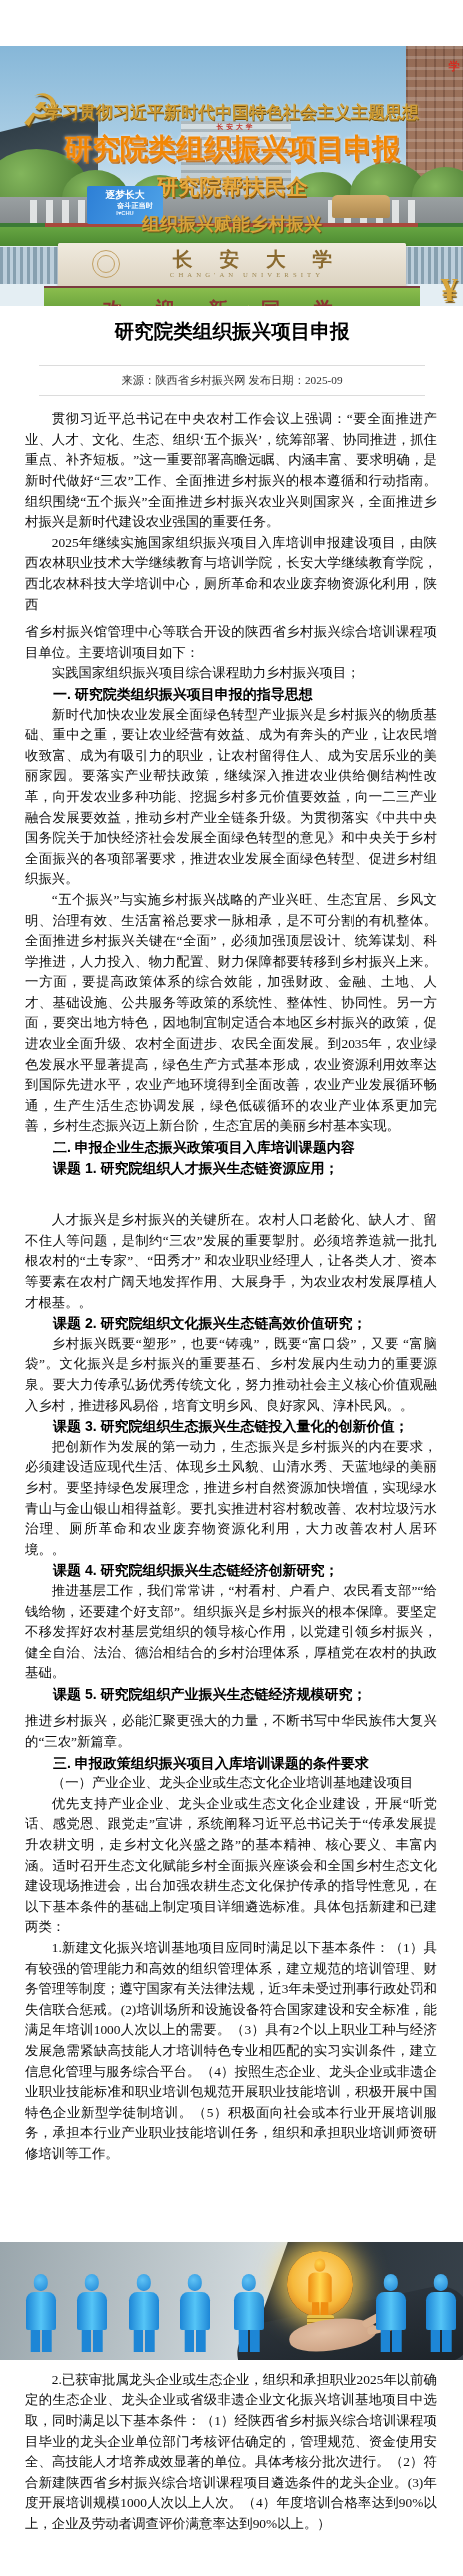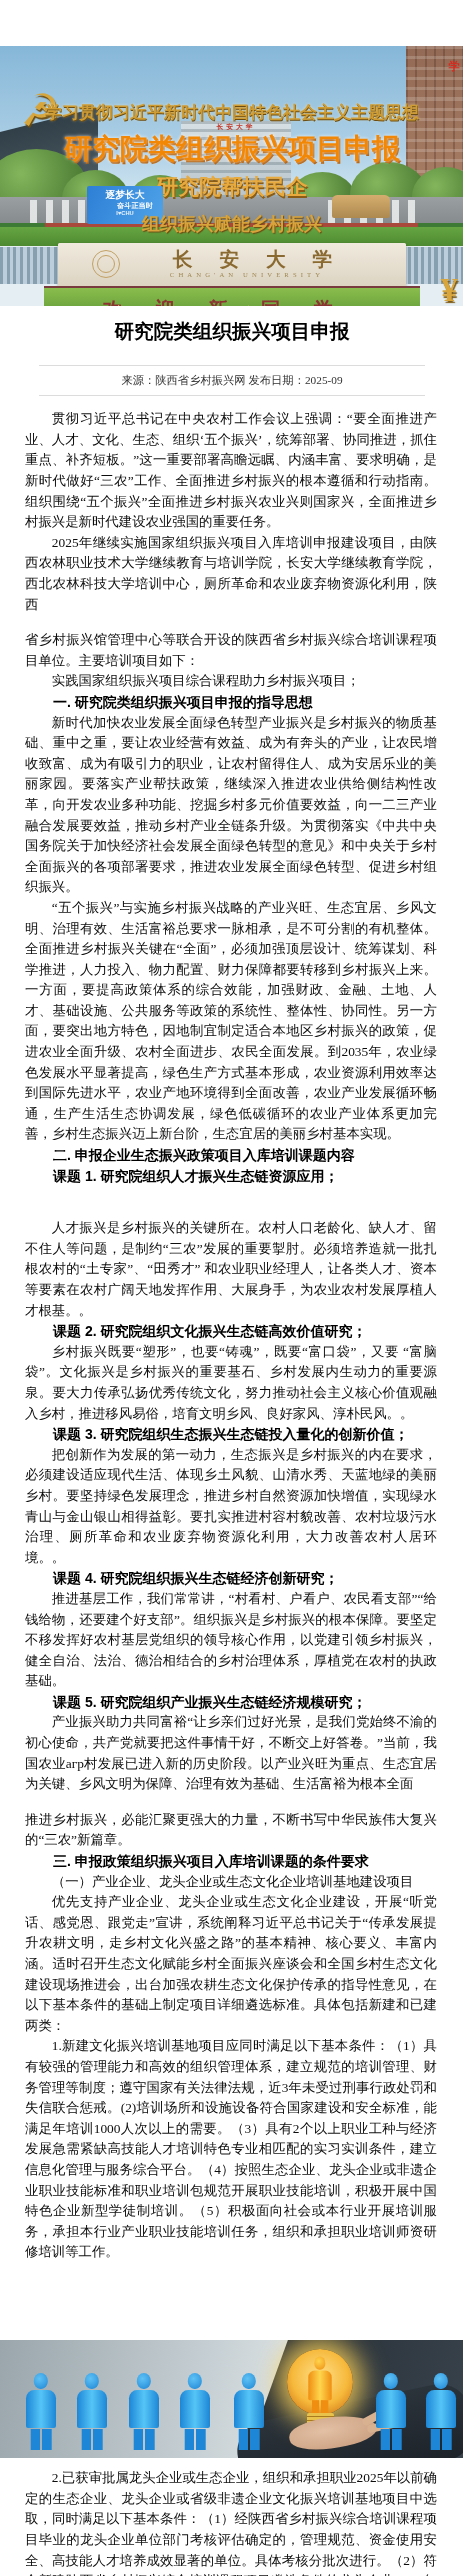--- a/index.html
+++ b/index.html
@@ -50,21 +50,21 @@
   
   .title{margin:13.4px 31px 0;text-align:center;font:700 19.6px/24px "Liberation Sans",sans-serif;color:#000;}
   .rule{border:0;border-top:0.5px solid #dcdcdc;margin:0 39px;}
   .rule.r1{margin-top:21.6px;}
   .meta{margin:0 39px;padding:6.7px 0;text-align:center;font:400 11.3px/15.5px "Liberation Serif",serif;color:#333;}
   .body-sec{padding:0 27px 0 25px;}
   .body-sec.first{margin-top:13.4px;}
   .blk{margin:0;text-indent:2em;font:400 13.4px/20.6px "Liberation Serif",serif;color:#0d0d0d;text-align:justify;}
   .blk.h2,.blk.h3{font:700 14px/20.6px "Liberation Sans",sans-serif;text-align:left;color:#000;}
   .blk.pc{text-indent:0;}
-  .gap-sm{margin-top:15px;}
+  .gap-sm{margin-top:7px;}
   .gap-lg{margin-top:32px;}
   
   .fig{position:relative;height:118px;margin:77px 0 10.3px;overflow:hidden;background:linear-gradient(100deg,#9aa6ac,#c7d0d4 45%,#e6ebed 70%);}
   .fig *{position:absolute;}
   .suit{right:-20.6px;top:-10.3px;width:268px;height:149px;background:linear-gradient(100deg,#20262c,#2f3840 55%,#3a444d);clip-path:polygon(28% 0,100% 0,100% 100%,8% 100%);}
   .arm{right:-10.3px;top:62px;width:237px;height:77px;background:linear-gradient(#2b333b,#1d2329);transform:rotate(-12deg);border-radius:31px;}
   .hand{left:289px;top:77px;width:88px;height:31px;background:radial-gradient(ellipse at 40% 40%,#e3c0a4,#c79a7b);border-radius:50% 60% 50% 50%;transform:rotate(-8deg);}
   .finger{background:#d8b191;border-radius:5.2px;}
   .person{width:32px;height:77px;bottom:8.2px;}
   .person i{position:absolute;left:50%;transform:translateX(-50%);}
@@ -142,21 +142,20 @@
     <div class="blk h2">二. 申报企业生态振兴政策项目入库培训课题内容</div>
     <div class="blk h3">课题 1. 研究院组织人才振兴生态链资源应用；</div>
     <p class="blk p gap-lg">人才振兴是乡村振兴的关键所在。农村人口老龄化、缺人才、留不住人等问题，是制约“三农”发展的重要掣肘。必须培养造就一批扎根农村的“土专家”、“田秀才” 和农业职业经理人，让各类人才、资本等要素在农村广阔天地发挥作用、大展身手，为农业农村发展厚植人才根基。。</p>
     <div class="blk h3">课题 2. 研究院组织文化振兴生态链高效价值研究；</div>
     <p class="blk p">乡村振兴既要“塑形”，也要“铸魂”，既要“富口袋”，又要 “富脑袋”。文化振兴是乡村振兴的重要基石、乡村发展内生动力的重要源泉。要大力传承弘扬优秀传统文化，努力推动社会主义核心价值观融入乡村，推进移风易俗，培育文明乡风、良好家风、淳朴民风。。</p>
     <div class="blk h3">课题 3. 研究院组织生态振兴生态链投入量化的创新价值；</div>
     <p class="blk p">把创新作为发展的第一动力，生态振兴是乡村振兴的内在要求，必须建设适应现代生活、体现乡土风貌、山清水秀、天蓝地绿的美丽乡村。要坚持绿色发展理念，推进乡村自然资源加快增值，实现绿水青山与金山银山相得益彰。要扎实推进村容村貌改善、农村垃圾污水治理、厕所革命和农业废弃物资源化利用，大力改善农村人居环境。。</p>
     <div class="blk h3">课题 4. 研究院组织振兴生态链经济创新研究；</div>
     <p class="blk p">推进基层工作，我们常常讲，“村看村、户看户、农民看支部”“给钱给物，还要建个好支部”。组织振兴是乡村振兴的根本保障。要坚定不移发挥好农村基层党组织的领导核心作用，以党建引领乡村振兴，健全自治、法治、德治相结合的乡村治理体系，厚植党在农村的执政基础。</p>
     <div class="blk h3">课题 5. 研究院组织产业振兴生态链经济规模研究；</div>
-    <p class="blk p">产业振兴助力共同富裕“让乡亲们过好光景，是我们党始终不渝的初心使命，共产党就要把这件事情干好，不断交上好答卷。”当前，我国农业агр村发展已进入新的历史阶段。以产业兴旺为重点、生态宜居为关键、乡风文明为保障、治理有效为基础、生活富裕为根本全面</p>
     <p class="blk pc gap-sm">推进乡村振兴，必能汇聚更强大的力量，不断书写中华民族伟大复兴的“三农”新篇章。</p>
     <div class="blk h2">三. 申报政策组织振兴项目入库培训课题的条件要求</div>
     <p class="blk p">（一）产业企业、龙头企业或生态文化企业培训基地建设项目</p>
     <p class="blk p">优先支持产业企业、龙头企业或生态文化企业建设，开展“听党话、感党恩、跟党走”宣讲，系统阐释习近平总书记关于“传承发展提升农耕文明，走乡村文化兴盛之路”的基本精神、核心要义、丰富内涵。适时召开生态文化赋能乡村全面振兴座谈会和全国乡村生态文化建设现场推进会，出台加强农耕生态文化保护传承的指导性意见，在以下基本条件的基础上制定项目详细遴选标准。具体包括新建和已建两类：</p>
     <p class="blk p">1.新建文化振兴培训基地项目应同时满足以下基本条件：（1）具有较强的管理能力和高效的组织管理体系，建立规范的培训管理、财务管理等制度；遵守国家有关法律法规，近3年未受过刑事行政处罚和失信联合惩戒。(2)培训场所和设施设备符合国家建设和安全标准，能满足年培训1000人次以上的需要。（3）具有2个以上职业工种与经济发展急需紧缺高技能人才培训特色专业相匹配的实习实训条件，建立信息化管理与服务综合平台。（4）按照生态企业、龙头企业或非遗企业职业技能标准和职业培训包规范开展职业技能培训，积极开展中国特色企业新型学徒制培训。（5）积极面向社会或本行业开展培训服务，承担本行业产业职业技能培训任务，组织和承担职业培训师资研修培训等工作。</p>
   </section>
 
 <div class="fig">
   <div class="suit"></div>
   <div class="arm"></div>

